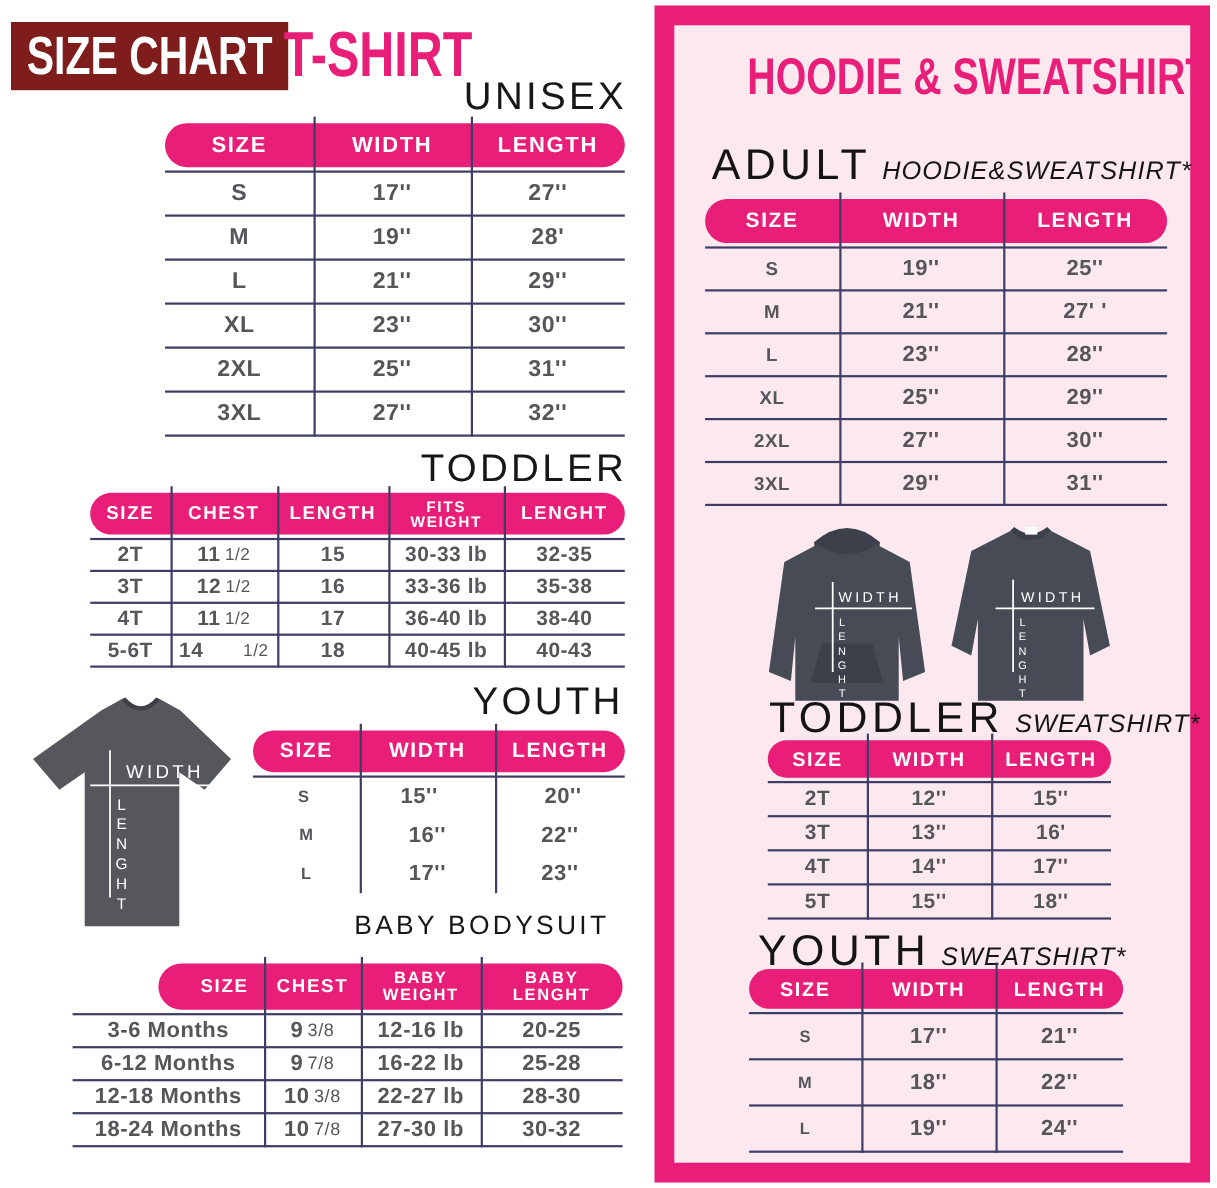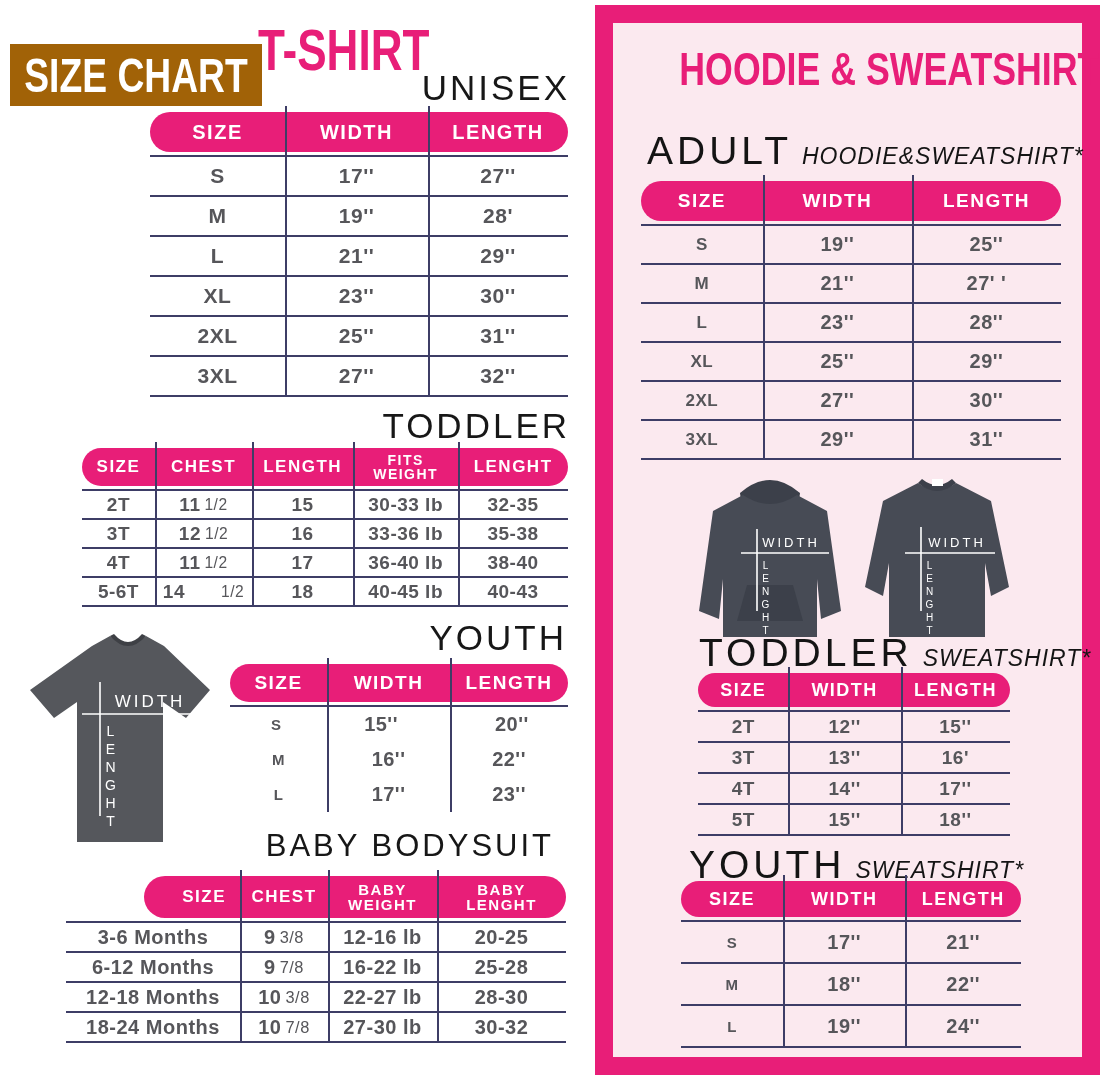--- a/index.html
+++ b/index.html
@@ -1,32 +1,32 @@
 <!DOCTYPE html>
 <html><head>
 <meta charset="utf-8">
 <style>
   html,body{margin:0;padding:0;background:#fff;}
   .canvas{position:relative;width:1106px;height:1080px;background:#ffffff;overflow:hidden;
           font-family:"Liberation Sans",sans-serif;}
 
   
-  .badge{position:absolute;left:10px;top:20px;width:252px;height:62px;background:#a16207;
-         display:flex;align-items:center;justify-content:center;margin-top:24px;}
+  .badge{position:absolute;left:10px;top:20px;width:252px;height:62px;background:#7f1d1d;
+         display:flex;align-items:center;justify-content:center;}
   .cond{display:inline-block;transform:scaleX(0.76);transform-origin:center;white-space:nowrap;font-weight:700;}
   .badge .cond{font-size:49px;color:#ffffff;letter-spacing:0px;}
   .product{position:absolute;left:258px;top:16px;font-size:58px;color:#E81E78;}
   .product .cond{transform-origin:left center;}
 
   
   .sec-title{position:absolute;color:#171717;font-size:35px;letter-spacing:3px;font-weight:400;}
   #t-unisex {top:68px;  right:536px;}
   #t-toddler{top:406px; right:536px;}
   #t-youth  {top:618px; right:539px;}
-  #t-baby   {top:828px; right:552px;font-size:31px;}
+  #t-baby   {top:828px; right:552px;font-size:24px;}
 
   
   .tbl{position:absolute;}
   .thead{position:relative;}
   .pill{position:absolute;top:0;bottom:0;left:0;right:0;background:#E81E78;border-radius:30px;}
   .hcell{position:absolute;top:0;bottom:0;display:flex;align-items:center;justify-content:center;
          color:#fff;font-weight:700;text-align:center;white-space:pre-line;line-height:1.02;letter-spacing:1.5px;}
   .hcell.right{justify-content:flex-end;padding-right:14px;box-sizing:border-box;}
   .hline{height:2px;background:#3D3D66;margin-top:3px;}
   .trow{display:flex;border-bottom:2px solid #3D3D66;box-sizing:border-box;}

